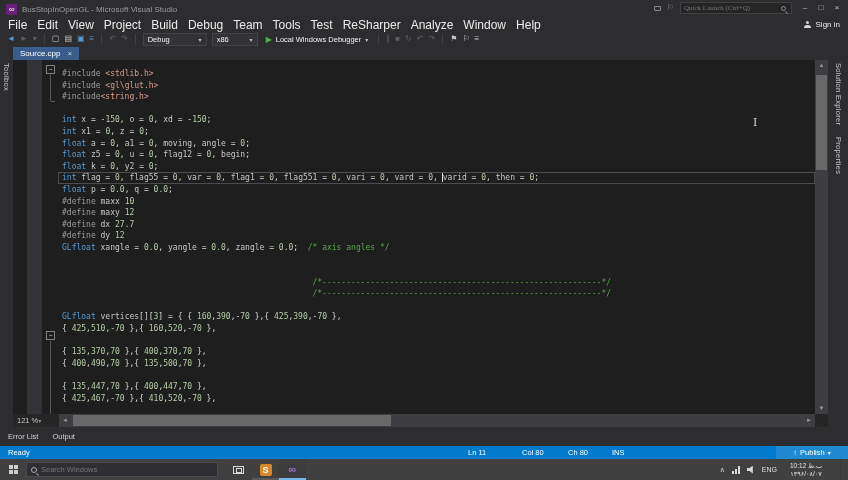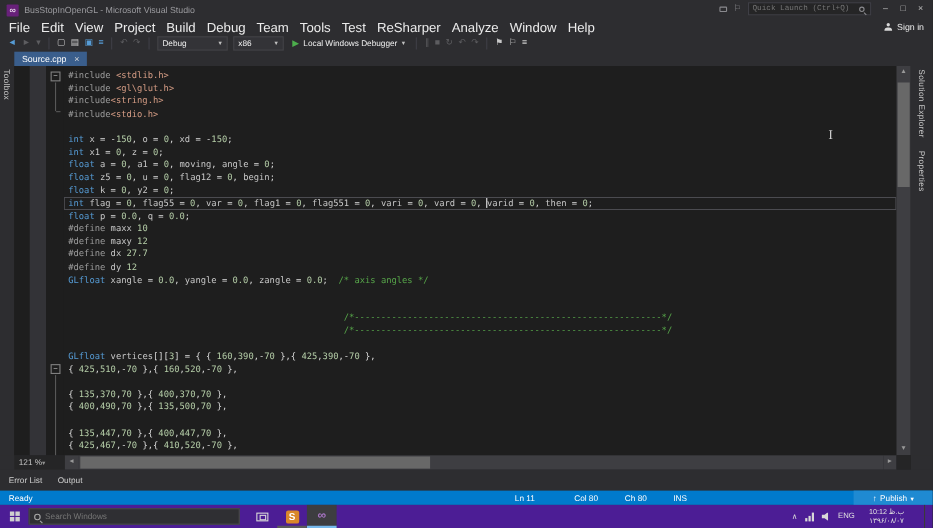--- a/index.html
+++ b/index.html
@@ -8,21 +8,21 @@
   .screen{position:absolute;left:0;top:0;width:848px;height:480px;overflow:hidden;background:#2d2d30}
 
   
   .titlebar{position:absolute;left:0;top:0;width:848px;height:18px;display:flex;align-items:center}
   .vs-logo{width:11px;height:11px;margin:0 5px 0 6px;background:#68217a;color:#fff;font-size:8px;line-height:11px;text-align:center;border-radius:1px;flex:0 0 auto}
   .title-text{font-size:8px;color:#9a9a9e;white-space:nowrap}
   .tb-right{position:absolute;right:4px;top:1px;display:flex;align-items:center;gap:6px;height:14px}
   .bubble{width:7px;height:5px;border:1px solid #8a8a8e;border-radius:1px}
   .tflag{color:#8a8a8e;font-size:8px;line-height:10px}
   .ql{width:112px;height:12px;background:#252526;border:1px solid #3f3f46;display:flex;align-items:center}
-  .ql input{flex:1;background:none;border:none;outline:none;color:#7e7e82;font-size:7px;padding:0 3px;font-family:Liberation Mono, monospace;min-width:0}
+  .ql input{flex:1;background:none;border:none;outline:none;color:#7e7e82;font-size:7px;padding:0 3px;font-family:Liberation Serif, serif;min-width:0}
   .mag{width:5px;height:5px;border:1px solid #8a8a8e;border-radius:50%;position:relative;margin-right:5px;flex:0 0 auto}
   .mag::after{content:"";position:absolute;width:3px;height:1px;background:#8a8a8e;transform:rotate(45deg);left:3px;top:5px}
   .winbtns{display:flex;gap:2px}
   .winbtn{width:14px;height:12px;color:#c0c0c0;font-size:8px;text-align:center;line-height:12px}
 
   
   .menubar{position:absolute;left:0;top:18px;width:848px;height:13px;display:flex;align-items:center;padding-left:3px}
   .menu-item{font-size:12px;color:#ebebeb;padding:0 5px}
   .signin{position:absolute;right:8px;top:18px;height:13px;display:flex;align-items:center;gap:5px;font-size:8px;color:#ebebeb}
   .person{width:7px;height:7px;position:relative}
@@ -49,21 +49,21 @@
 
   
   .main{position:absolute;left:0;top:60px;width:848px;height:354px;display:flex}
   .left-strip{width:13px;background:#2d2d30;display:flex;flex-direction:column;align-items:center;padding-top:3px}
   .right-strip{width:20px;background:#2d2d30;display:flex;flex-direction:column;align-items:center;padding-top:3px;gap:12px}
   .vtab{writing-mode:vertical-rl;font-size:7.5px;color:#c8c8c8;letter-spacing:.3px;white-space:nowrap}
   .editor{flex:1;position:relative;background:#1e1e1e;overflow:hidden}
   .gut-a{position:absolute;left:0;top:0;bottom:0;width:14px;background:#1e1e1e}
   .gut-b{position:absolute;left:14px;top:0;bottom:0;width:15px;background:#333337}
   .gut-c{position:absolute;left:29px;top:0;bottom:0;width:16px;background:#1e1e1e}
-  .code{position:absolute;left:45px;top:0;right:13px;bottom:0;padding-top:3px;font-family:"DejaVu Sans Mono",monospace;font-size:8px;color:#dcdcdc;overflow:hidden}
+  .code{position:absolute;left:45px;top:0;right:13px;bottom:0;padding-top:8px;font-family:"DejaVu Sans Mono",monospace;font-size:8px;color:#dcdcdc;overflow:hidden}
   .code-line{height:11.6px;line-height:11.6px;white-space:pre;padding-left:4px;position:relative}
   .code-line.current{box-shadow:inset 0 0 0 1px #4b4b50}
   .kw{color:#569cd6}.num{color:#b5cea8}.cm{color:#57a64a}.str{color:#d69d85}.pp{color:#9b9b9b}.id{color:#c8c8c8}
   .caret{position:absolute;top:1px;width:1px;height:9px;background:#eaeaea}
   .fold-box{position:absolute;left:33px;width:9px;height:9px;border:1px solid #808080;background:#1e1e1e;color:#c8c8c8;font-size:7px;line-height:7px;text-align:center;z-index:3}
   .fold-line{position:absolute;left:37px;width:1px;background:#585858;z-index:2}
   .fold-tick{position:absolute;left:38px;width:4px;height:1px;background:#585858;z-index:2}
   .vscroll{position:absolute;right:0;top:0;bottom:0;width:13px;background:#3e3e42}
   .vs-arrow{position:absolute;left:0;width:13px;height:11px;color:#999;font-size:6px;text-align:center;line-height:11px}
   .vthumb{position:absolute;left:1px;width:11px;top:15px;height:95px;background:#686868}
@@ -82,21 +82,21 @@
   .panel-tab{font-size:7.5px;color:#d0d0d0}
 
   
   .statusbar{position:absolute;left:0;top:446px;width:848px;height:13px;background:#007acc;color:#fff;font-size:7.5px}
   .st{position:absolute;top:0;height:13px;line-height:13px}
   .st.ready{left:8px}.st.ln{left:468px}.st.col{left:522px}.st.ch{left:568px}.st.ins{left:612px}
   .publish{position:absolute;right:0;top:0;height:13px;width:72px;background:#1f8ad2;display:flex;align-items:center;justify-content:center;gap:3px;font-size:7.5px}
   .publish .ca{font-size:6px}
 
   
-  .taskbar{position:absolute;left:0;top:459px;width:848px;height:21px;background:#4c1d95;display:flex;align-items:center}
+  .taskbar{position:absolute;left:0;top:459px;width:848px;height:21px;background:#404040;display:flex;align-items:center}
   .start{width:26px;height:21px;display:flex;align-items:center;justify-content:center}
   .win-grid{width:9px;height:9px;display:grid;grid-template-columns:1fr 1fr;grid-template-rows:1fr 1fr;gap:1px}
   .win-grid i{background:#cfcfcf;display:block}
   .tsearch{width:192px;height:15px;background:#2f2f33;border:1px solid #4a4a4e;display:flex;align-items:center;padding:0 4px;gap:4px}
   .mag2{width:6px;height:6px;border:1px solid #a8a8a8;border-radius:50%;position:relative;flex:0 0 auto}
   .mag2::after{content:"";position:absolute;width:3px;height:1px;background:#a8a8a8;transform:rotate(45deg);left:4px;top:6px}
   .tsearch input{flex:1;background:none;border:none;outline:none;font-size:7.5px;color:#a8a8a8;font-family:inherit;min-width:0}
   .tb-apps{display:flex;margin-left:7px;height:21px}
   .tb-app{width:27px;height:21px;display:flex;align-items:center;justify-content:center}
   .tb-app.running{box-shadow:inset 0 -2px 0 #5a5a5a}
@@ -213,21 +213,20 @@
         </div>
     </div>
     <div class="editor" id="editor">
       <div class="gut-a"></div>
       <div class="gut-b"></div>
       <div class="gut-c"></div>
       <div class="code" id="code-lines">
           <div class="code-line"><span class="pp">#include</span> <span class="str">&lt;stdlib.h&gt;</span></div>
           <div class="code-line"><span class="pp">#include</span> <span class="str">&lt;gl\glut.h&gt;</span></div>
           <div class="code-line"><span class="pp">#include</span><span class="str">&lt;string.h&gt;</span></div>
-          <div class="code-line"><span class="pp">#include</span><span class="str">&lt;stdio.h&gt;</span></div>
           <div class="code-line"></div>
           <div class="code-line"><span class="kw">int</span> <span class="id">x</span> = -<span class="num">150</span>, <span class="id">o</span> = <span class="num">0</span>, <span class="id">xd</span> = -<span class="num">150</span>;</div>
           <div class="code-line"><span class="kw">int</span> <span class="id">x1</span> = <span class="num">0</span>, <span class="id">z</span> = <span class="num">0</span>;</div>
           <div class="code-line"><span class="kw">float</span> <span class="id">a</span> = <span class="num">0</span>, <span class="id">a1</span> = <span class="num">0</span>, <span class="id">moving</span>, <span class="id">angle</span> = <span class="num">0</span>;</div>
           <div class="code-line"><span class="kw">float</span> <span class="id">z5</span> = <span class="num">0</span>, <span class="id">u</span> = <span class="num">0</span>, <span class="id">flag12</span> = <span class="num">0</span>, <span class="id">begin</span>;</div>
           <div class="code-line"><span class="kw">float</span> <span class="id">k</span> = <span class="num">0</span>, <span class="id">y2</span> = <span class="num">0</span>;</div>
           <div class="code-line current"><span class="kw">int</span> <span class="id">flag</span> = <span class="num">0</span>, <span class="id">flag55</span> = <span class="num">0</span>, <span class="id">var</span> = <span class="num">0</span>, <span class="id">flag1</span> = <span class="num">0</span>, <span class="id">flag551</span> = <span class="num">0</span>, <span class="id">vari</span> = <span class="num">0</span>, <span class="id">vard</span> = <span class="num">0</span>, <span class="id">varid</span> = <span class="num">0</span>, <span class="id">then</span> = <span class="num">0</span>;<span class="caret" style="left: calc(79ch + 4px);"></span></div>
           <div class="code-line"><span class="kw">float</span> <span class="id">p</span> = <span class="num">0.0</span>, <span class="id">q</span> = <span class="num">0.0</span>;</div>
           <div class="code-line"><span class="pp">#define</span> <span class="id">maxx</span> <span class="num">10</span></div>
           <div class="code-line"><span class="pp">#define</span> <span class="id">maxy</span> <span class="num">12</span></div>

